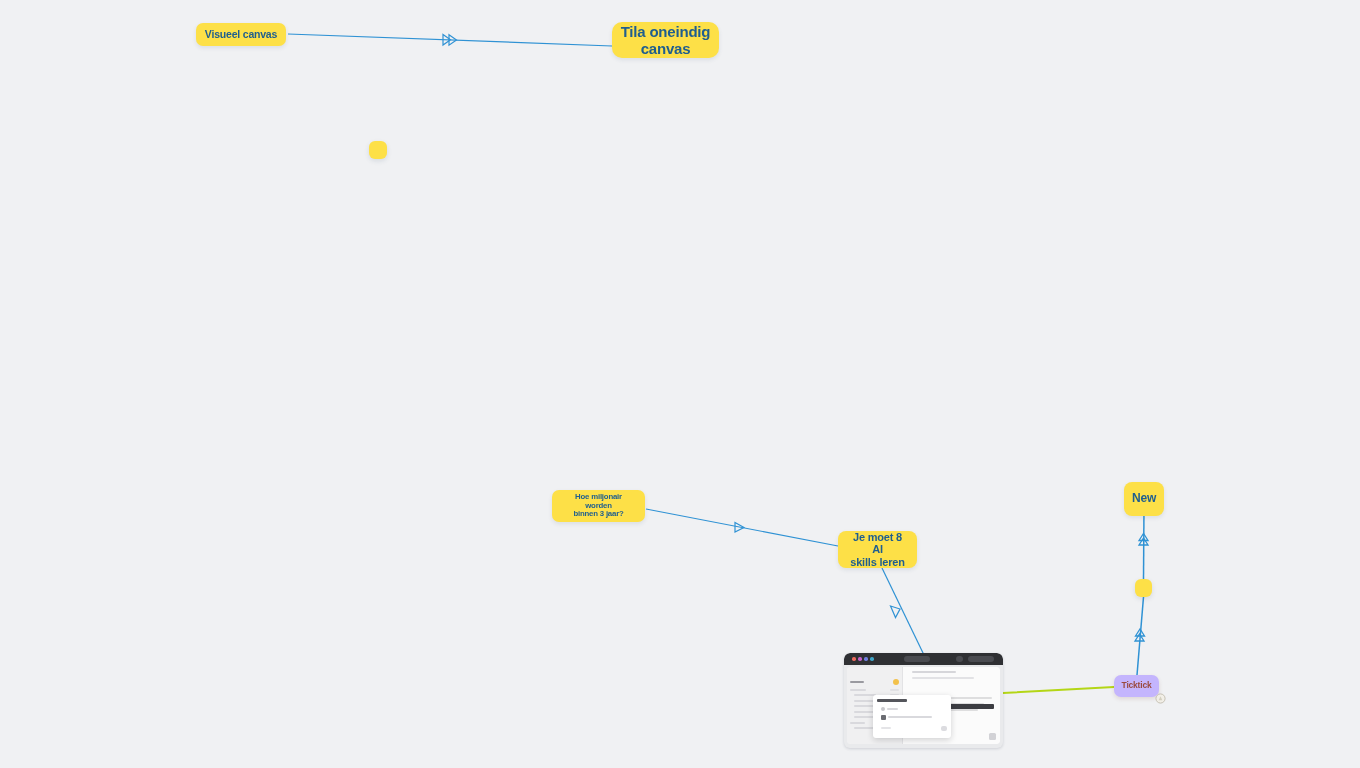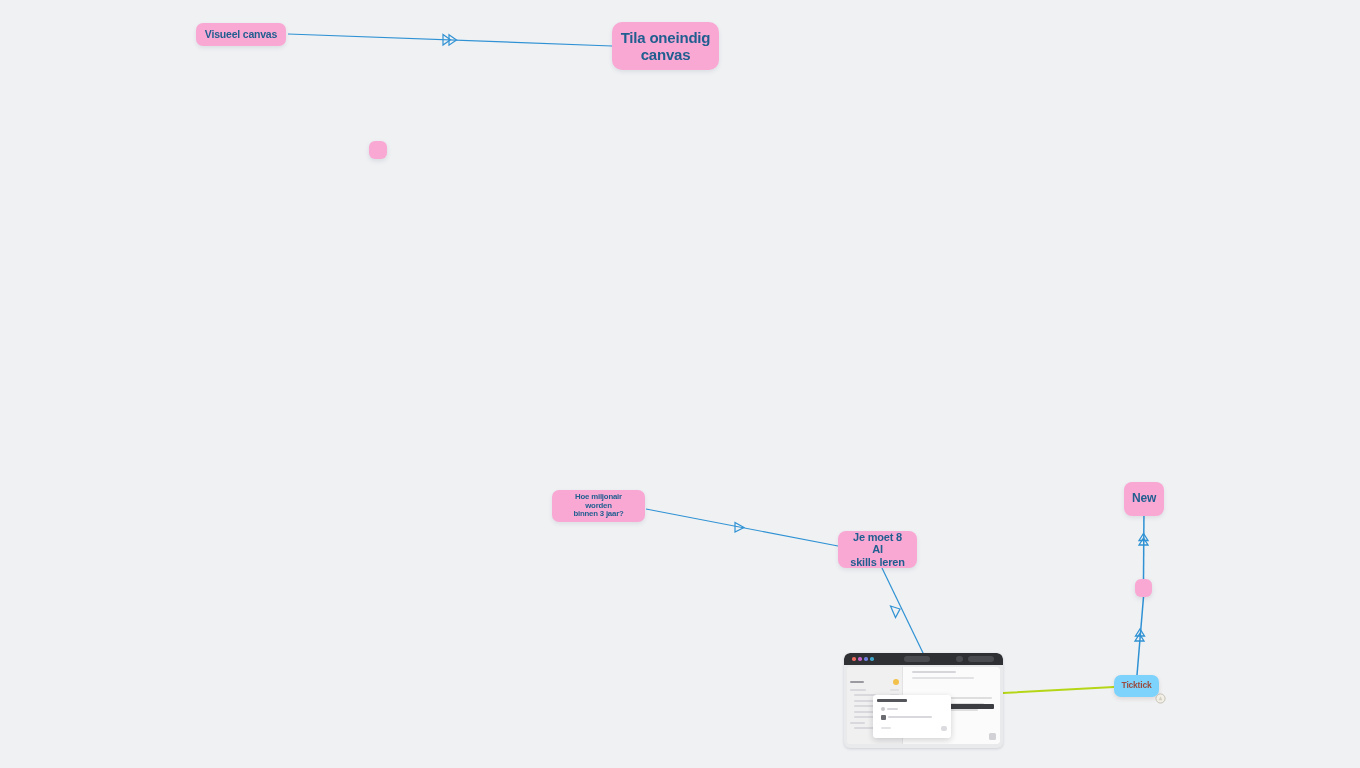--- a/index.html
+++ b/index.html
@@ -29,47 +29,47 @@
     pointer-events: none;
   }
   .node {
     position: absolute;
     box-sizing: border-box;
     display: flex;
     align-items: center;
     justify-content: center;
     text-align: center;
     border-radius: 9px;
-    background: #f9a8d4;
+    background: #fde047;
     color: #1f5e8f;
     font-weight: bold;
     letter-spacing: -0.2px;
     box-shadow: 0 2px 4px rgba(40,70,100,0.10);
     line-height: 1.15;
     user-select: none;
   }
   .node.pink {
-    background: #7dd3fc;
+    background: #c4b5fd;
     color: #9a4a3e;
     box-shadow: 0 2px 4px rgba(120,60,50,0.14);
   }
   .node.empty {
     box-shadow: 0 2px 5px rgba(40,70,100,0.13);
   }
 
   
   #node-visueel-canvas {
     left: 196px; top: 23px;
     width: 90px; height: 23px;
     font-size: 10.5px;
     border-radius: 7px;
   }
   #node-tila-oneindig-canvas {
     left: 612px; top: 22px;
-    width: 107px; height: 48px;
+    width: 107px; height: 36px;
     font-size: 15px;
     border-radius: 10px;
     padding: 0 6px;
   }
   #node-small-blue {
     left: 369px; top: 141px;
     width: 18px; height: 18px;
     border-radius: 6px;
   }
   #node-hoe-miljonair {

